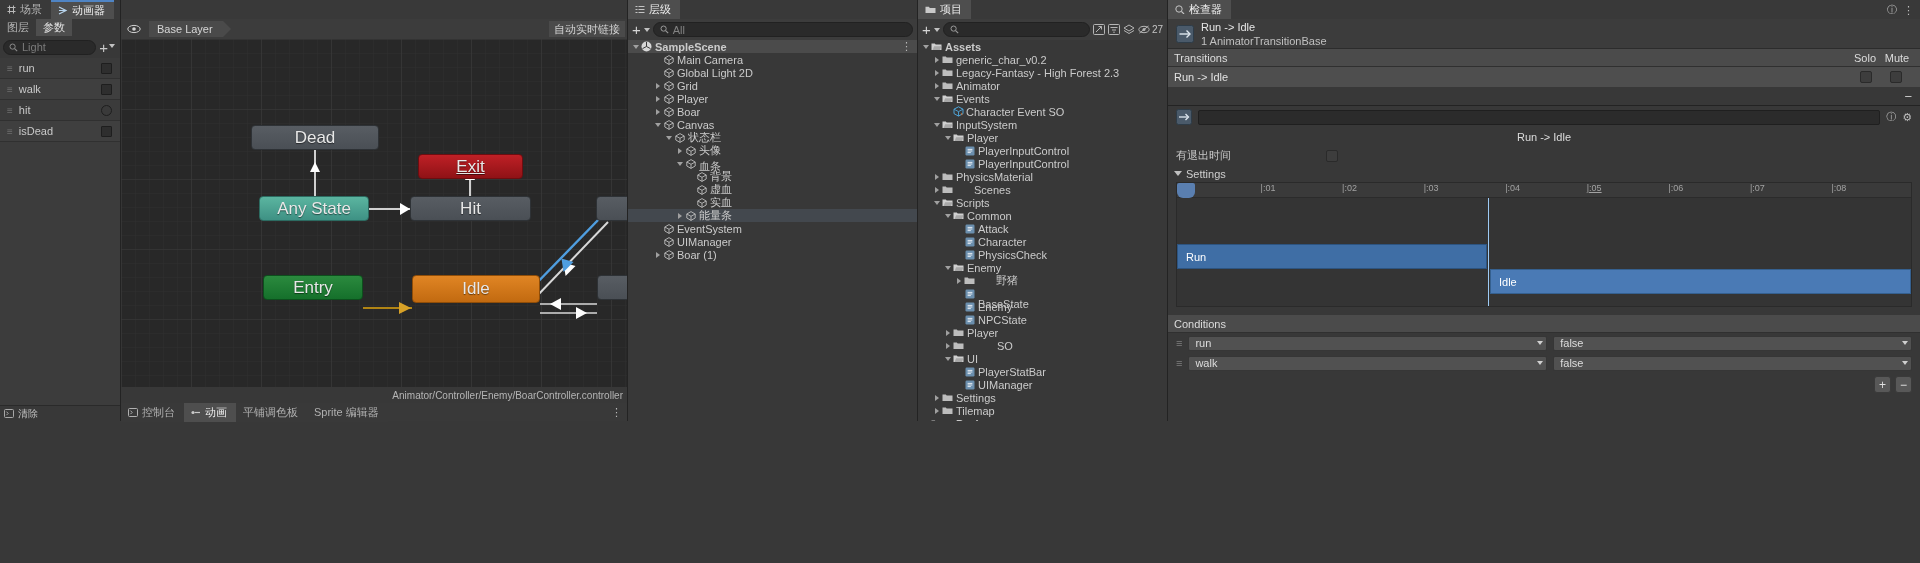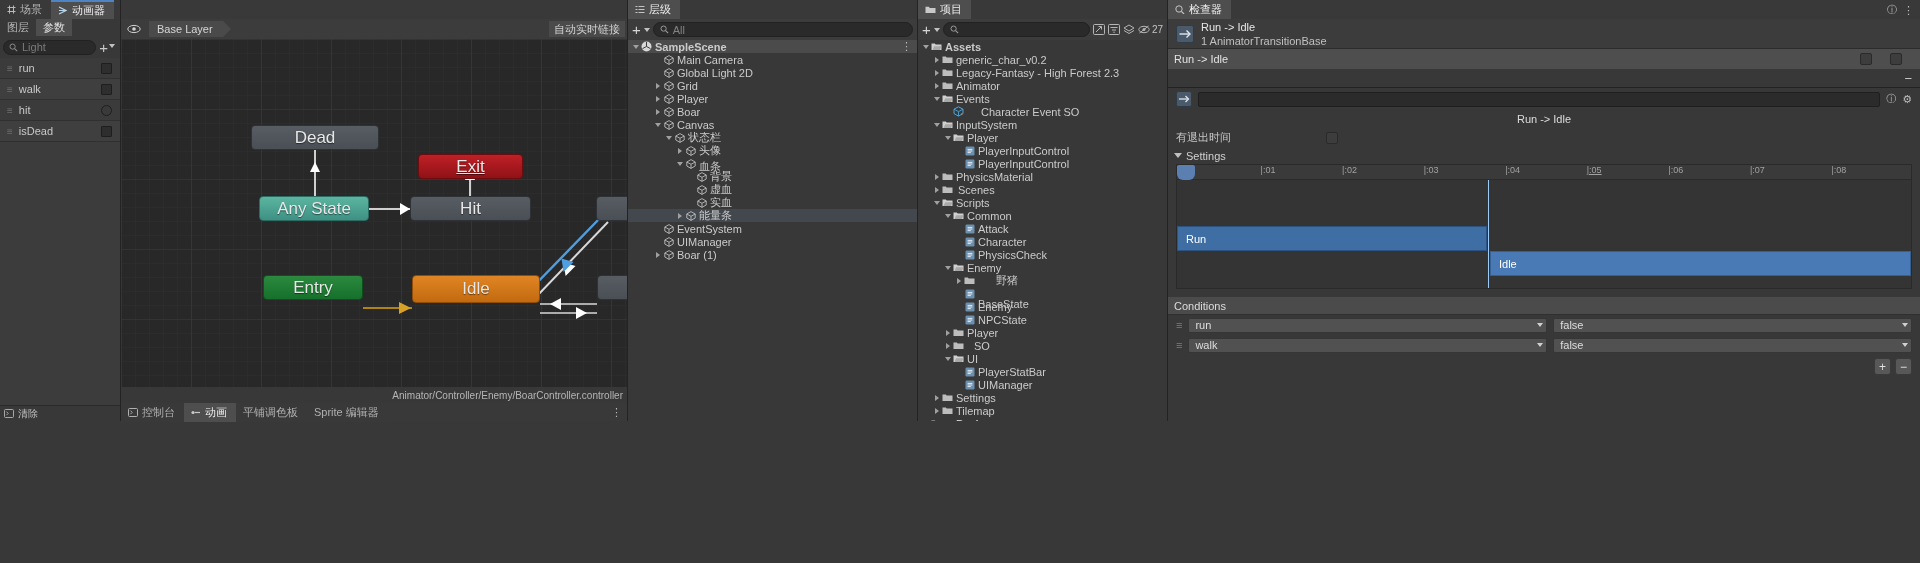--- a/index.html
+++ b/index.html
@@ -678,21 +678,21 @@
         <div class="trow">
           <span style="width: 24px; flex: 0 0 24px;"></span>
           <span class="tw"></span>
           <span class="tw">
             <svg width="11" height="11" viewBox="0 0 11 11">
               <path d="M5.5 0.8 L10 3.2 V7.6 L5.5 10.1 L1 7.6 V3.2 Z" stroke="#4ea4d8" fill="none" stroke-width="1"></path>
               <path d="M1 3.2 L5.5 5.6 L10 3.2 M5.5 5.6 V10.1" stroke="#4ea4d8" stroke-width="0.9" fill="none"></path>
               <path d="M8.4 7.2 q1.2 1 0 2" stroke="#d4722c" stroke-width="1" fill="none"></path>
             </svg>
           </span>
-          <span style="padding-left: 17px;">Character Event SO</span>
+          <span style="padding-left: 2px;">Character Event SO</span>
         </div>
         <div class="trow">
           <span style="width: 13px; flex: 0 0 13px;"></span>
           <span class="tw">
             <span class="caret down"></span>
           </span>
           <span class="tw">
             <svg width="11" height="9" viewBox="0 0 11 9">
               <path d="M0.5 1.4 h3.3 l0.9 1.1 h5.8 v5.6 h-10 z" fill="#d0d0d0"></path>
               <path d="M1.6 8 L3.1 4.2 h7.3 L9 8 z" fill="#a8a8a8"></path>
@@ -750,21 +750,21 @@
         <div class="trow">
           <span style="width: 13px; flex: 0 0 13px;"></span>
           <span class="tw">
             <span class="caret"></span>
           </span>
           <span class="tw">
             <svg width="11" height="9" viewBox="0 0 11 9">
               <path d="M0.5 1.4 h3.3 l0.9 1.1 h5.8 v5.6 h-10 z" fill="#bdbdbd"></path>
             </svg>
           </span>
-          <span style="padding-left: 5px;">Scenes</span>
+          <span style="padding-left: 21px;">Scenes</span>
         </div>
         <div class="trow">
           <span style="width: 13px; flex: 0 0 13px;"></span>
           <span class="tw">
             <span class="caret down"></span>
           </span>
           <span class="tw">
             <svg width="11" height="9" viewBox="0 0 11 9">
               <path d="M0.5 1.4 h3.3 l0.9 1.1 h5.8 v5.6 h-10 z" fill="#d0d0d0"></path>
               <path d="M1.6 8 L3.1 4.2 h7.3 L9 8 z" fill="#a8a8a8"></path>
@@ -891,21 +891,21 @@
         <div class="trow">
           <span style="width: 24px; flex: 0 0 24px;"></span>
           <span class="tw">
             <span class="caret"></span>
           </span>
           <span class="tw">
             <svg width="11" height="9" viewBox="0 0 11 9">
               <path d="M0.5 1.4 h3.3 l0.9 1.1 h5.8 v5.6 h-10 z" fill="#bdbdbd"></path>
             </svg>
           </span>
-          <span style="padding-left: 10px;">SO</span>
+          <span style="padding-left: 10px; margin-left: 23px;">SO</span>
         </div>
         <div class="trow">
           <span style="width: 24px; flex: 0 0 24px;"></span>
           <span class="tw">
             <span class="caret down"></span>
           </span>
           <span class="tw">
             <svg width="11" height="9" viewBox="0 0 11 9">
               <path d="M0.5 1.4 h3.3 l0.9 1.1 h5.8 v5.6 h-10 z" fill="#d0d0d0"></path>
               <path d="M1.6 8 L3.1 4.2 h7.3 L9 8 z" fill="#a8a8a8"></path>
@@ -997,20 +997,25 @@
             <path d="M3.5 9 H13" stroke="#dfe8f0" stroke-width="1.4"></path>
             <path d="M10.5 5.5 L14 9 L10.5 12.5" stroke="#dfe8f0" stroke-width="1.4" fill="none"></path>
           </svg>
       </span>
       <div style="display:flex;flex-direction:column;gap:2px;">
         <span style="font-size:11px;color:#e6e6e6;">Run -&gt; Idle</span>
         <span style="font-size:11px;color:#c0c0c0;">1 AnimatorTransitionBase</span>
       </div>
     </div>
 
+    <div class="sectionbar">
+      <span style="flex:1">Transitions</span>
+      <span style="width:30px;text-align:center;">Solo</span>
+      <span style="width:34px;text-align:center;">Mute</span>
+    </div>
 
     <div class="listrow">
       <span style="flex:1">Run -&gt; Idle</span>
       <span class="smallbox" style="margin-right:18px;"></span>
       <span class="smallbox" style="margin-right:14px;"></span>
     </div>
 
     <div style="height:18px;display:flex;align-items:center;justify-content:flex-end;padding-right:8px;background:#383838;">
       <span style="color:#d0d0d0;font-size:13px;">−</span>
     </div>

